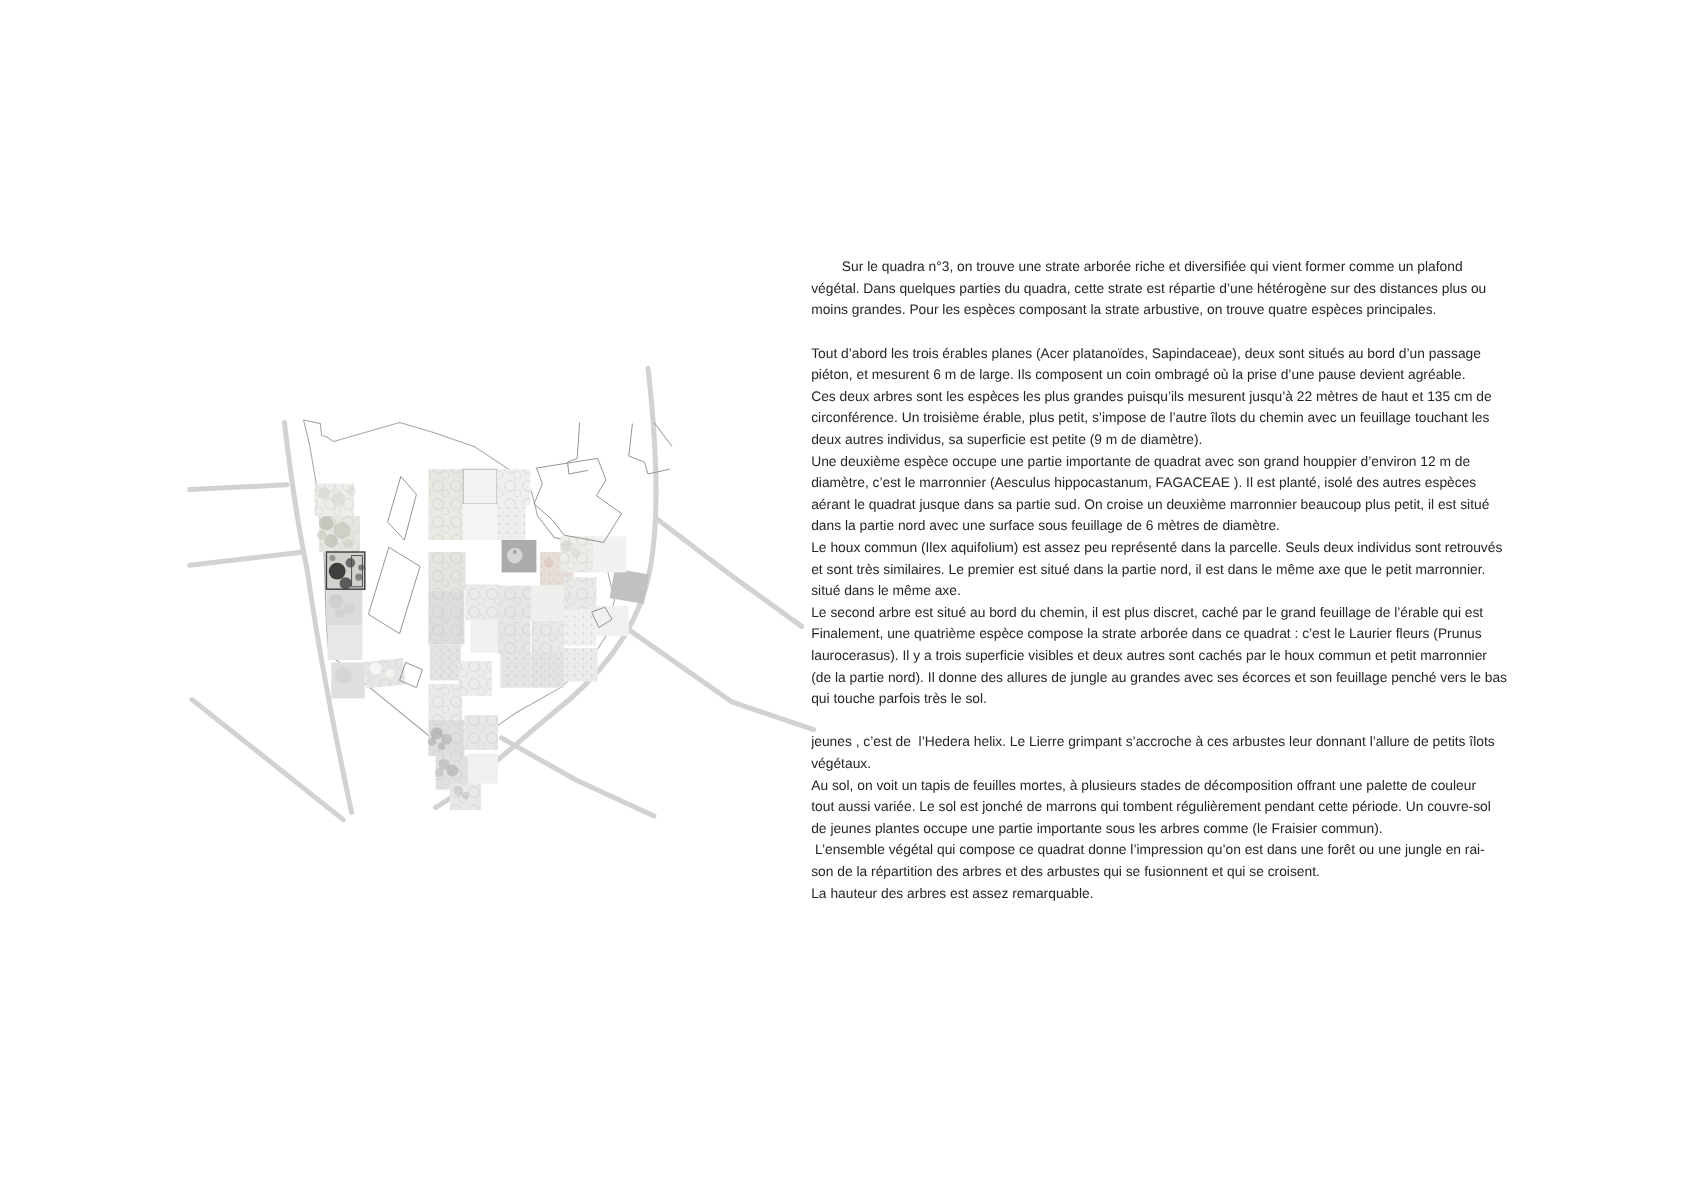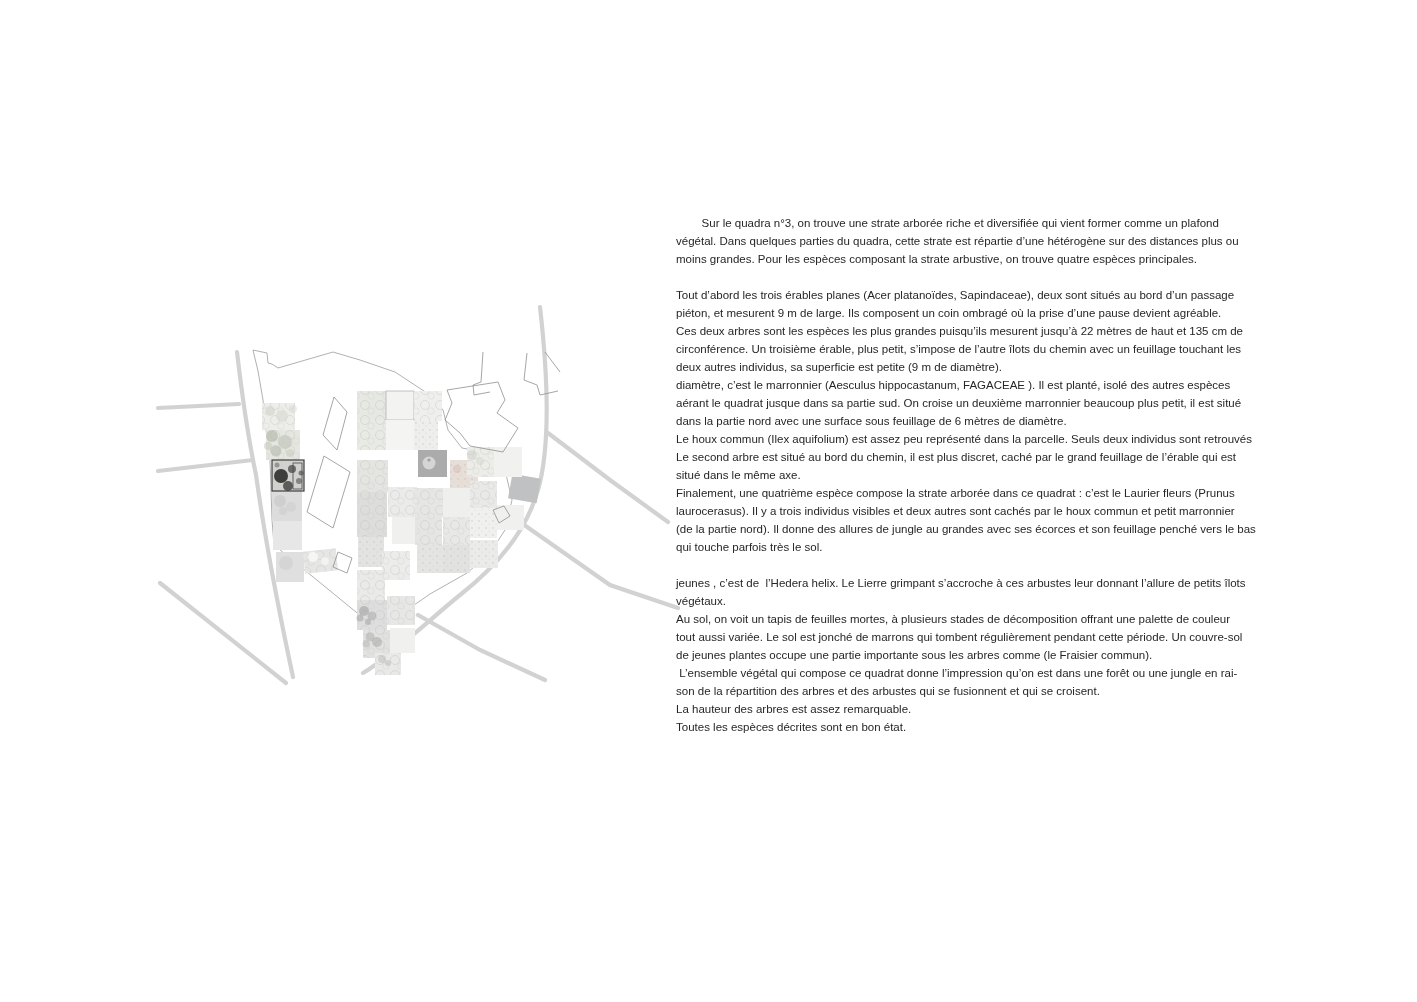--- a/index.html
+++ b/index.html
@@ -164,32 +164,34 @@
   </svg>
 
   <div id="report-body">
       <div class="para">
         <div class="tline">        Sur le quadra n°3, on trouve une strate arborée riche et diversifiée qui vient former comme un plafond</div>
         <div class="tline">végétal. Dans quelques parties du quadra, cette strate est répartie d’une hétérogène sur des distances plus ou</div>
         <div class="tline">moins grandes. Pour les espèces composant la strate arbustive, on trouve quatre espèces principales.</div>
       </div>
       <div class="para">
         <div class="tline">Tout d’abord les trois érables planes (Acer platanoïdes, Sapindaceae), deux sont situés au bord d’un passage</div>
-        <div class="tline">piéton, et mesurent 9 m de large. Ils composent un coin ombragé où la prise d’une pause devient agréable.</div>
+        <div class="tline">piéton, et mesurent 6 m de large. Ils composent un coin ombragé où la prise d’une pause devient agréable.</div>
         <div class="tline">Ces deux arbres sont les espèces les plus grandes puisqu’ils mesurent jusqu’à 22 mètres de haut et 135 cm de</div>
         <div class="tline">circonférence. Un troisième érable, plus petit, s’impose de l’autre îlots du chemin avec un feuillage touchant les</div>
         <div class="tline">deux autres individus, sa superficie est petite (9 m de diamètre).</div>
+        <div class="tline">Une deuxième espèce occupe une partie importante de quadrat avec son grand houppier d’environ 12 m de</div>
         <div class="tline">diamètre, c’est le marronnier (Aesculus hippocastanum, FAGACEAE ). Il est planté, isolé des autres espèces</div>
         <div class="tline">aérant le quadrat jusque dans sa partie sud. On croise un deuxième marronnier beaucoup plus petit, il est situé</div>
         <div class="tline">dans la partie nord avec une surface sous feuillage de 6 mètres de diamètre.</div>
         <div class="tline">Le houx commun (Ilex aquifolium) est assez peu représenté dans la parcelle. Seuls deux individus sont retrouvés</div>
+        <div class="tline">et sont très similaires. Le premier est situé dans la partie nord, il est dans le même axe que le petit marronnier.</div>
+        <div class="tline">situé dans le même axe.</div>
         <div class="tline">Le second arbre est situé au bord du chemin, il est plus discret, caché par le grand feuillage de l’érable qui est</div>
-        <div class="tline">situé dans le même axe.</div>
         <div class="tline">Finalement, une quatrième espèce compose la strate arborée dans ce quadrat : c’est le Laurier fleurs (Prunus</div>
-        <div class="tline">laurocerasus). Il y a trois individus visibles et deux autres sont cachés par le houx commun et petit marronnier</div>
+        <div class="tline">laurocerasus). Il y a trois superficie visibles et deux autres sont cachés par le houx commun et petit marronnier</div>
         <div class="tline">(de la partie nord). Il donne des allures de jungle au grandes avec ses écorces et son feuillage penché vers le bas</div>
         <div class="tline">qui touche parfois très le sol.</div>
       </div>
       <div class="para">
         <div class="tline">jeunes , c’est de  l’Hedera helix. Le Lierre grimpant s’accroche à ces arbustes leur donnant l’allure de petits îlots</div>
         <div class="tline">végétaux.</div>
         <div class="tline">Au sol, on voit un tapis de feuilles mortes, à plusieurs stades de décomposition offrant une palette de couleur</div>
         <div class="tline">tout aussi variée. Le sol est jonché de marrons qui tombent régulièrement pendant cette période. Un couvre-sol</div>
         <div class="tline">de jeunes plantes occupe une partie importante sous les arbres comme (le Fraisier commun).</div>
         <div class="tline"> L’ensemble végétal qui compose ce quadrat donne l’impression qu’on est dans une forêt ou une jungle en rai-</div>

